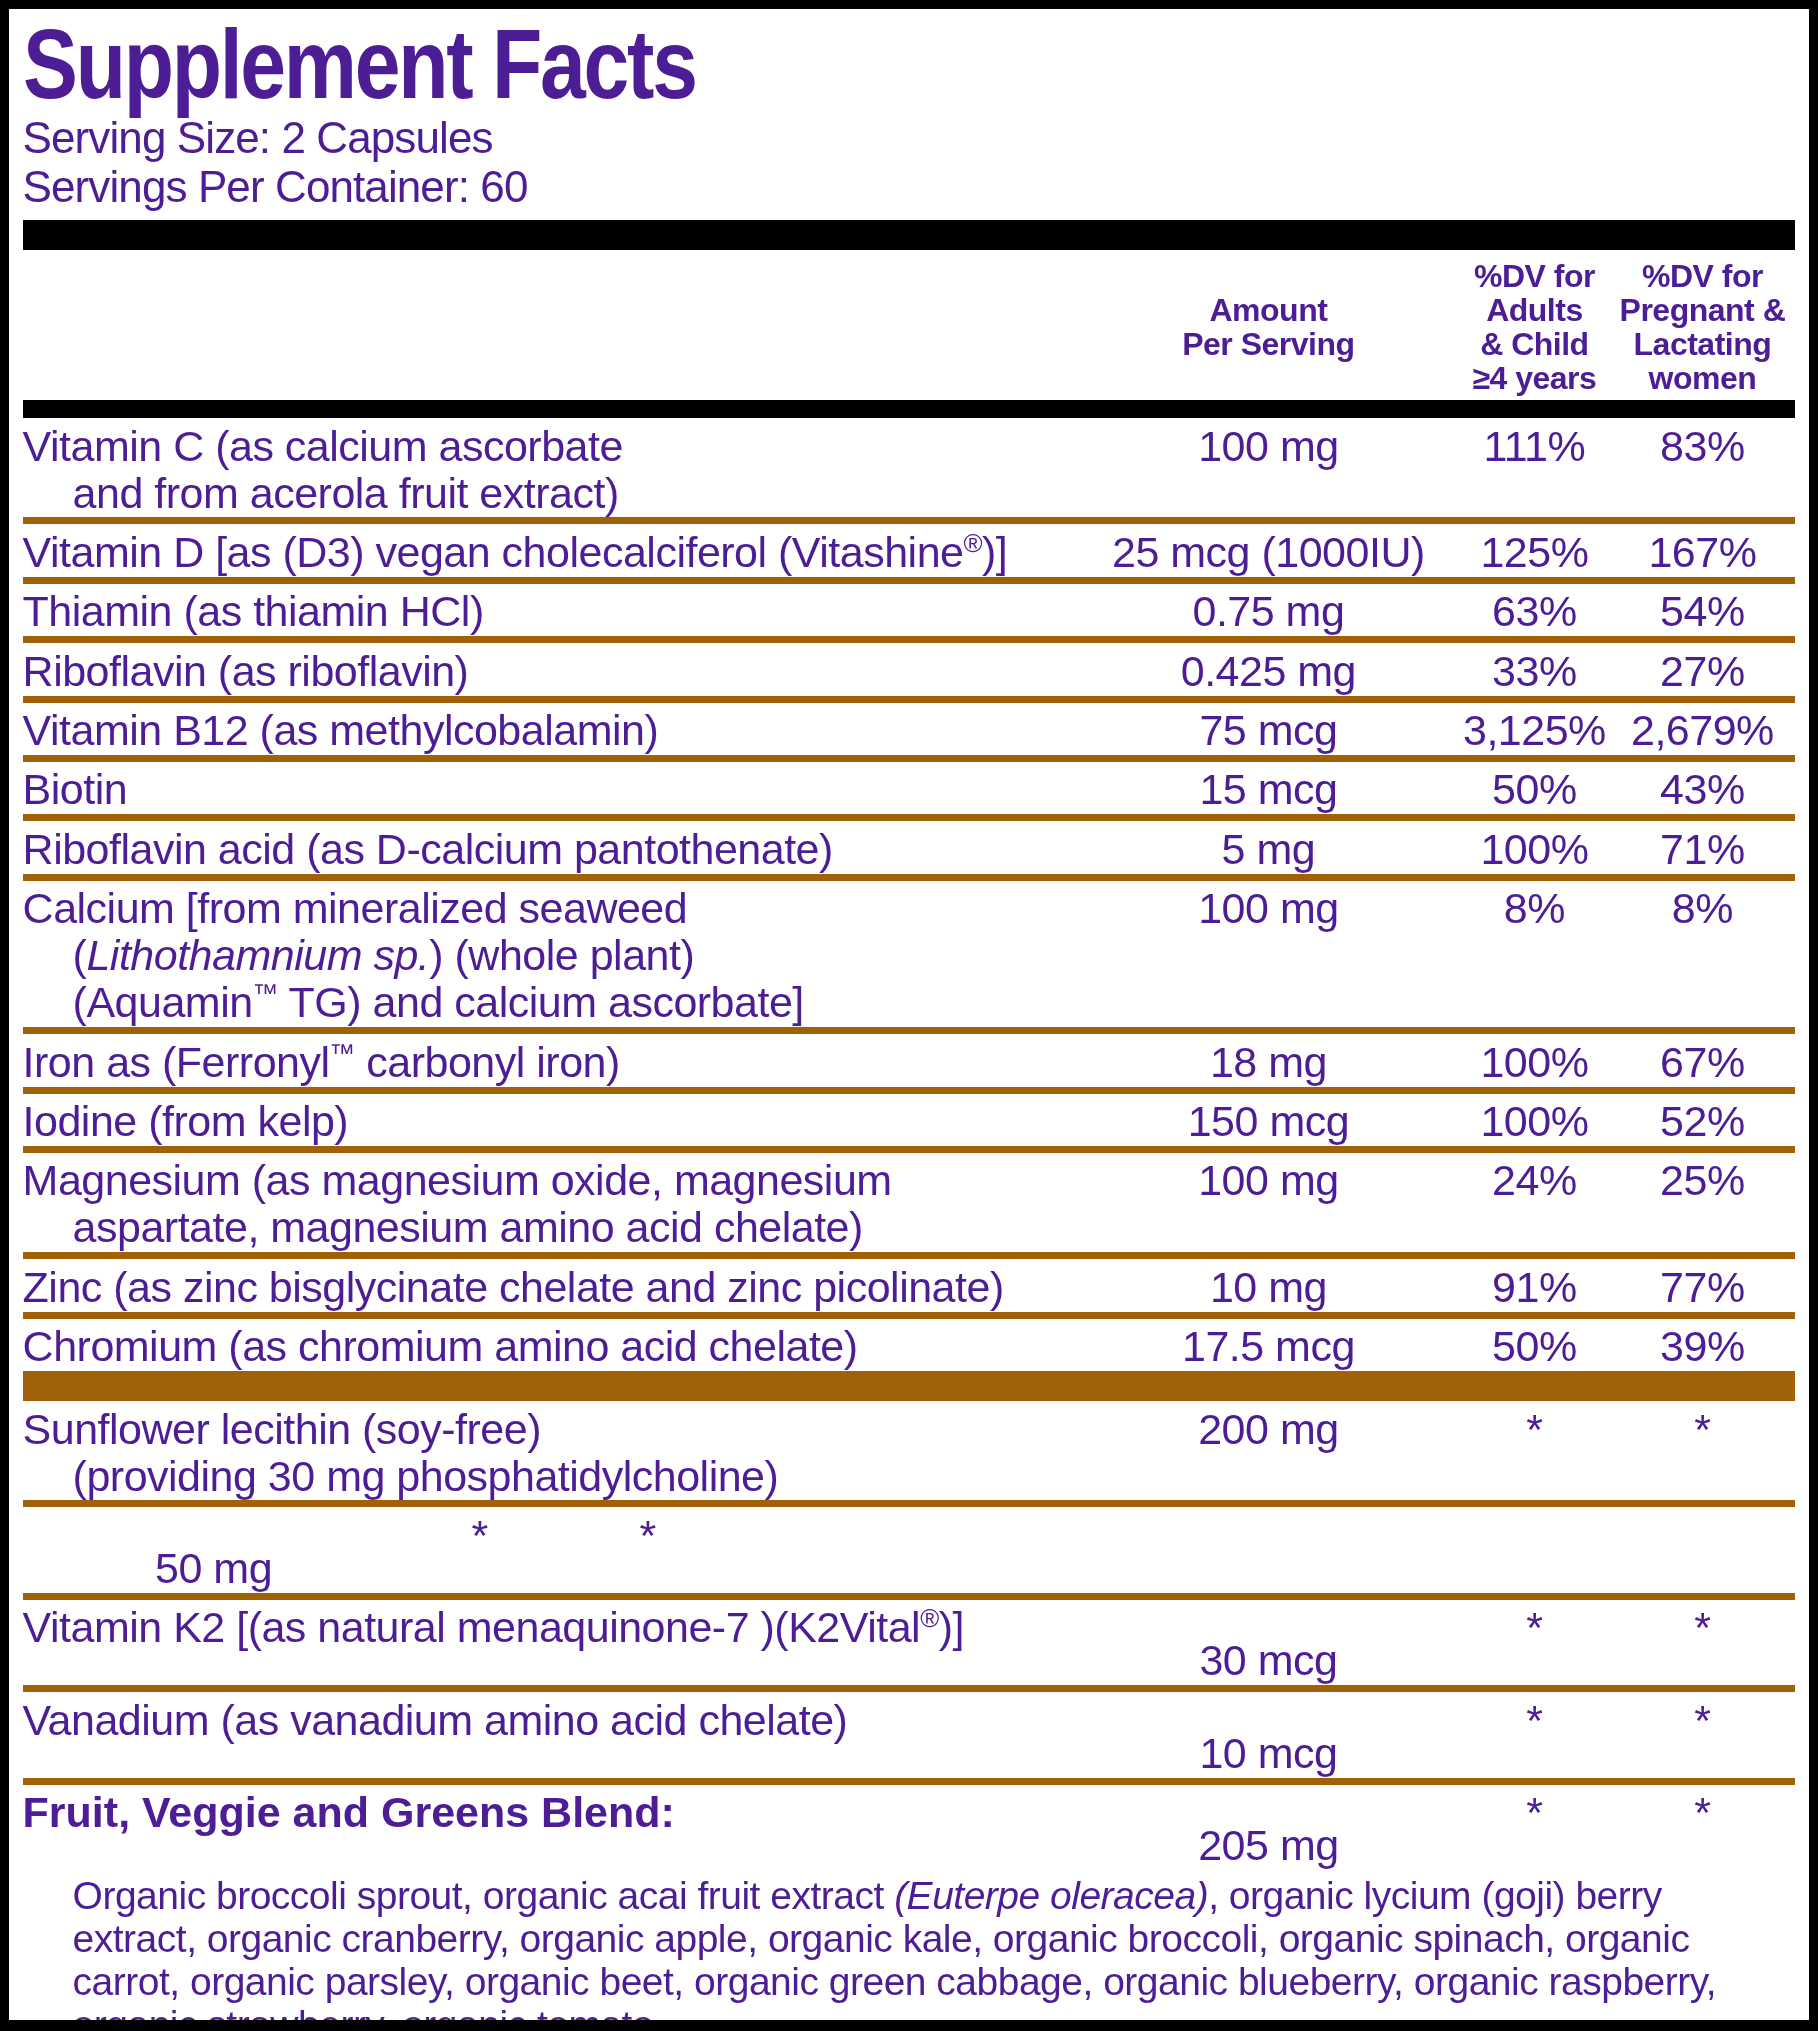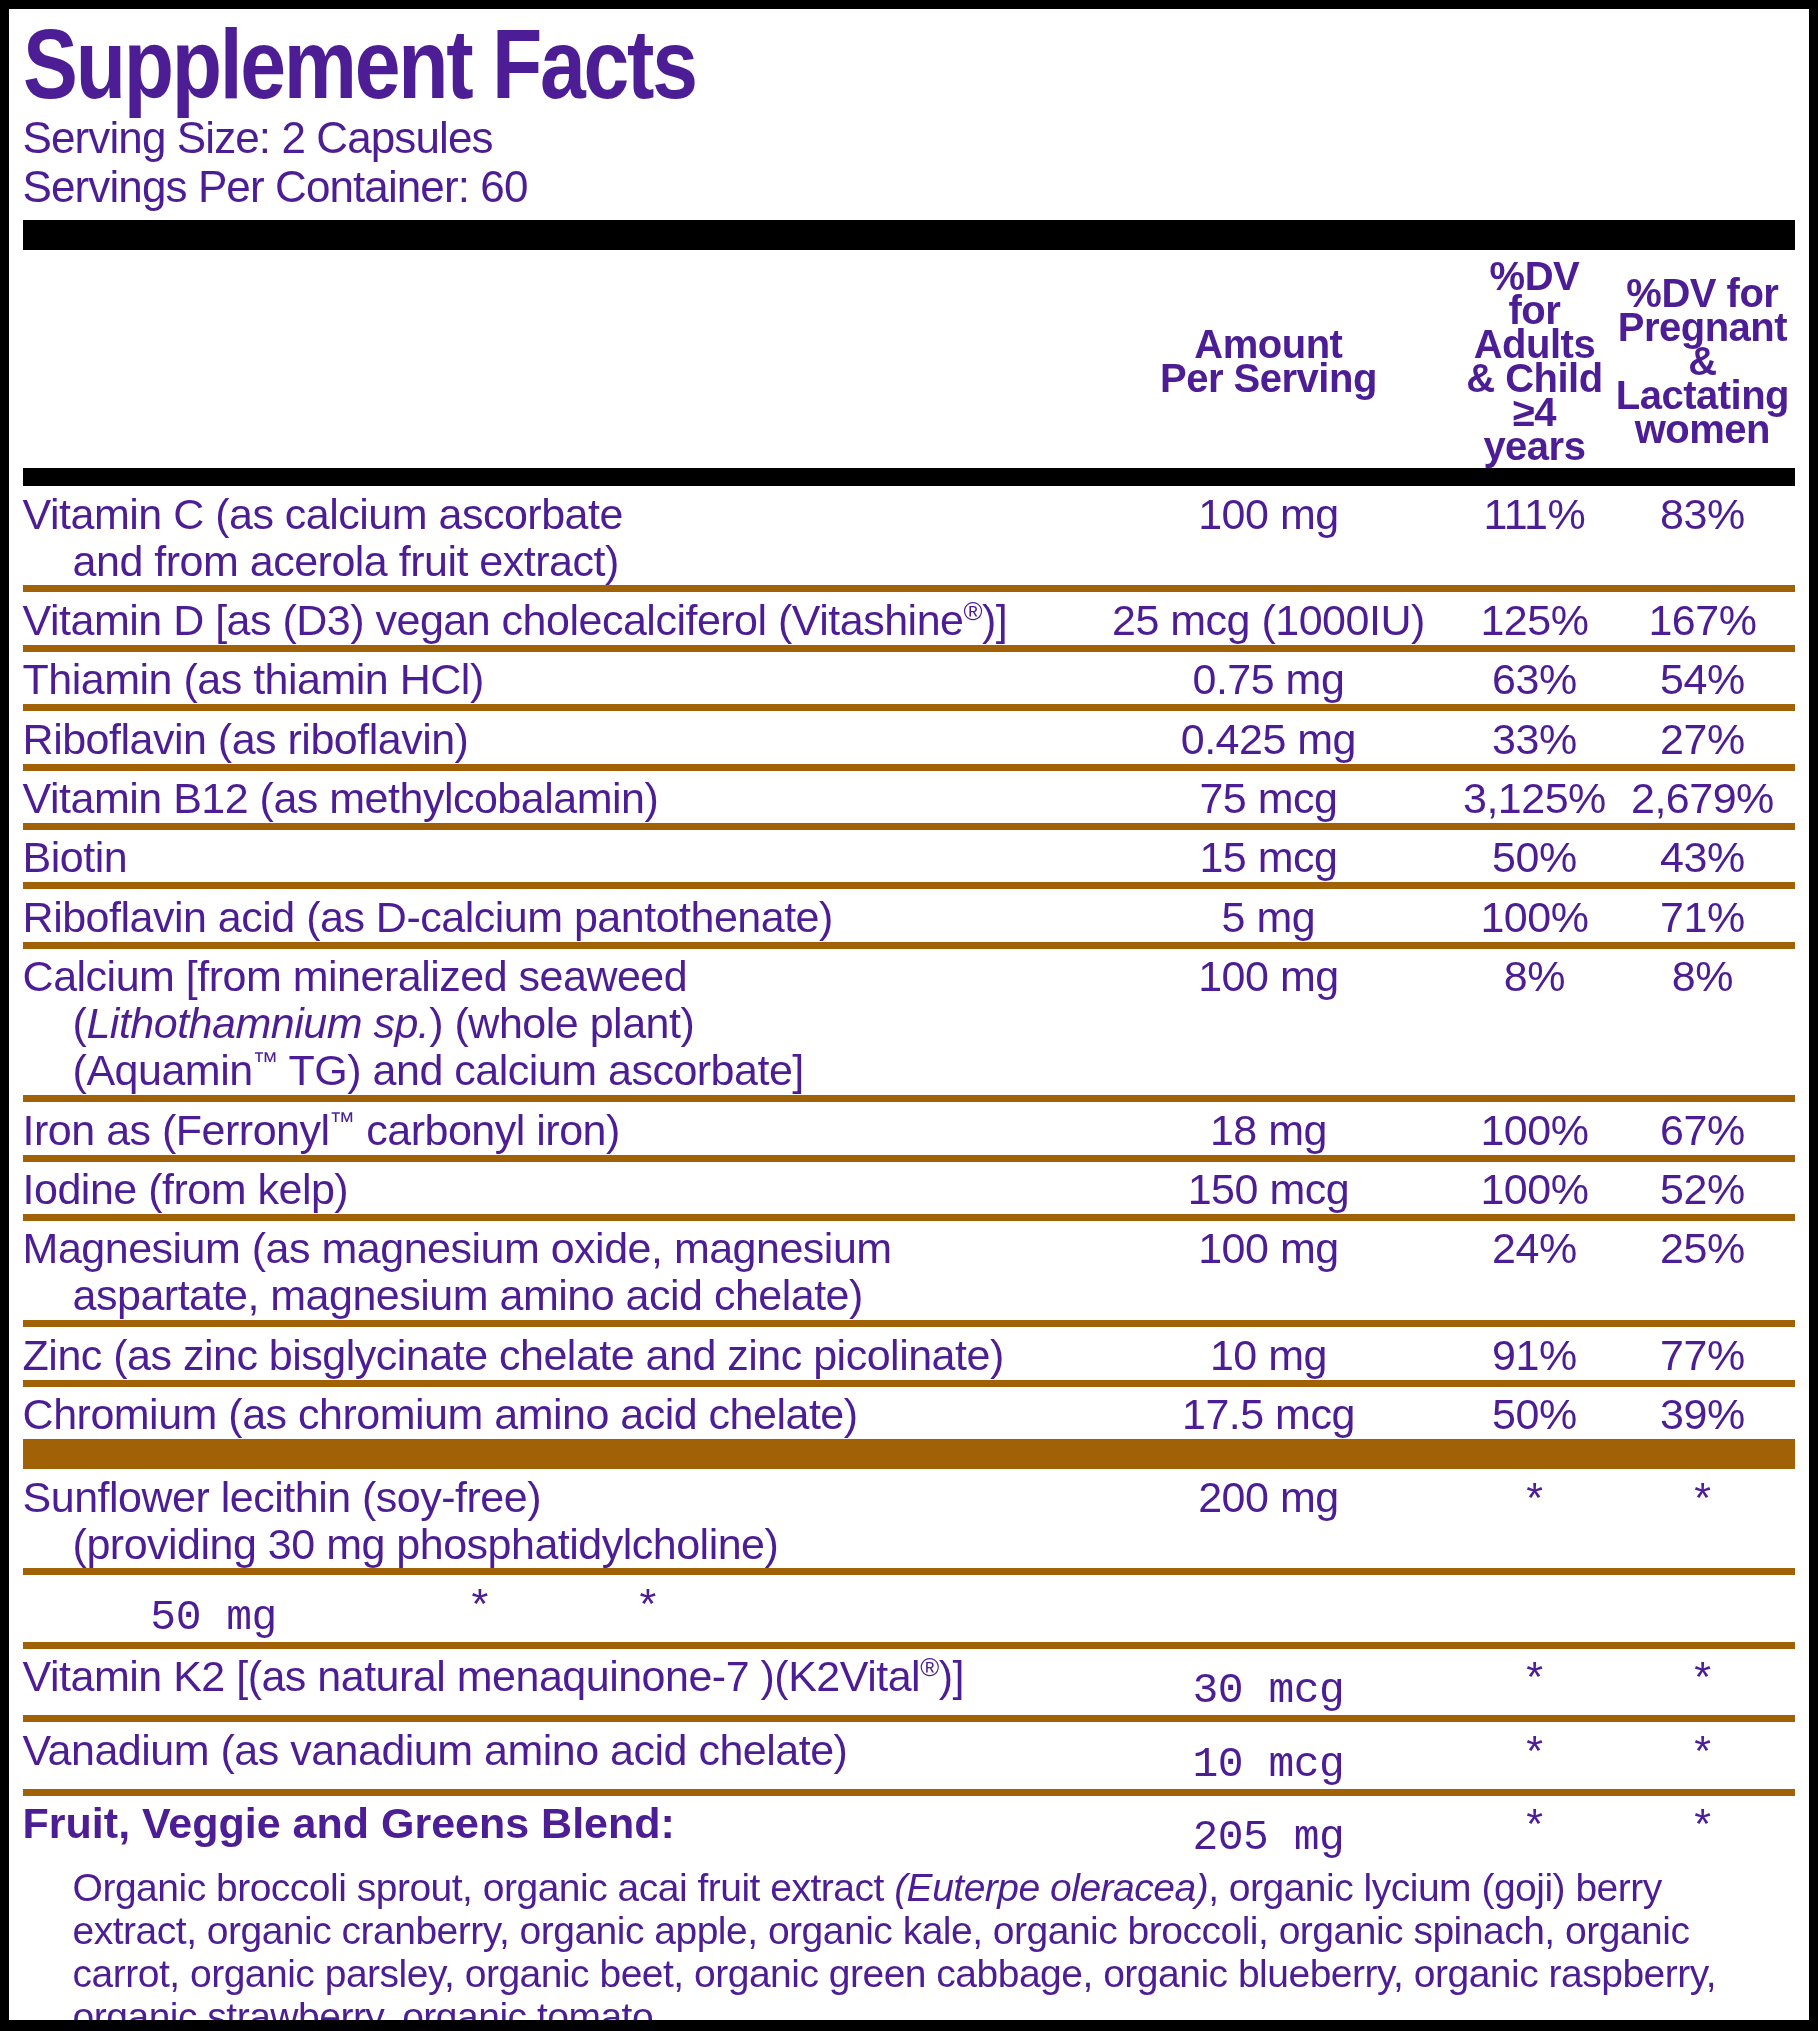--- a/index.html
+++ b/index.html
@@ -28,41 +28,41 @@
   }
   .bar1 { height:30px; background:#000; margin-top:9px; flex:none; }
   
   .head {
     display:flex; align-items:center;
     padding:9px 0 5.5px 0;
     border-bottom:18px solid #000;
   }
   .head .spacer { flex:1; }
   .hcell {
-    font-weight:bold; font-size:40px; line-height:34px;
+    font-weight:bold; font-size:32px; line-height:34px;
     text-align:center; white-space:pre-line; letter-spacing:-0.5px;
   }
   .h-amount { width:382px; }
   .h-dv1 { width:150px; }
   .h-dv2 { width:186px; }
   
   .rows { flex:1; }
   .row { border-top:7px solid #a16207; }
   .row:first-child { border-top:none; }
   .row.section-start { border-top-width:30px; }
   .rowline { display:flex; align-items:flex-start; padding:4.5px 0 0.9px 0; }
   .cell { font-size:43px; line-height:47px; letter-spacing:-0.5px; }
   .name { flex:1; }
   .name .ln { display:block; }
   .name .cont { padding-left:50px; }
   .amount { width:382px; text-align:center; white-space:nowrap; }
   .dv1 { width:150px; text-align:center; white-space:nowrap; }
   .dv2 { width:186px; text-align:center; white-space:nowrap; }
   .row.bold .name { font-weight:bold; letter-spacing:0; }
-  .low .amount .amt { display:inline-block; margin-top:14px;font-family:Liberation Mono, monospace; }
+  .low .amount .amt { display:inline-block; margin-top:33px; }
   .desc {
     font-size:39px; line-height:43px; letter-spacing:-0.5px;
     padding:3.6px 23px 9px 50px;
   }
   sup { font-size:60%; line-height:0; }
   
   .footer { border-top:29px solid #000; padding:14.5px 0 16.4px 0; flex:none; }
 </style>
 </head>
 <body>

